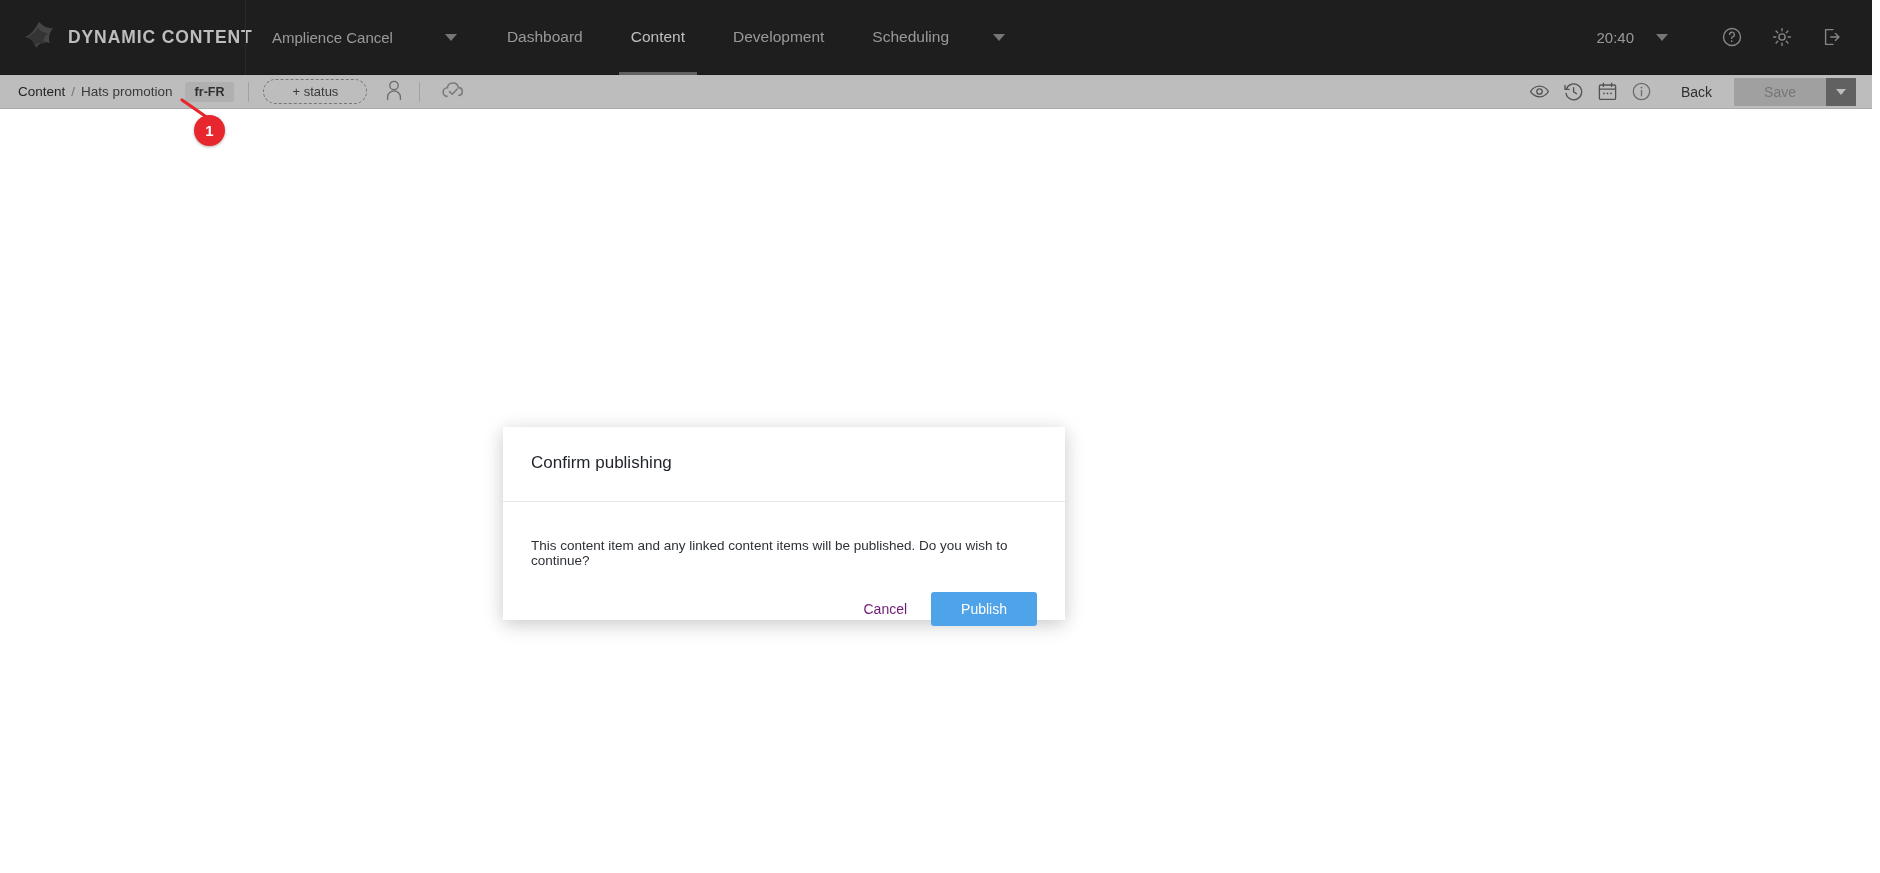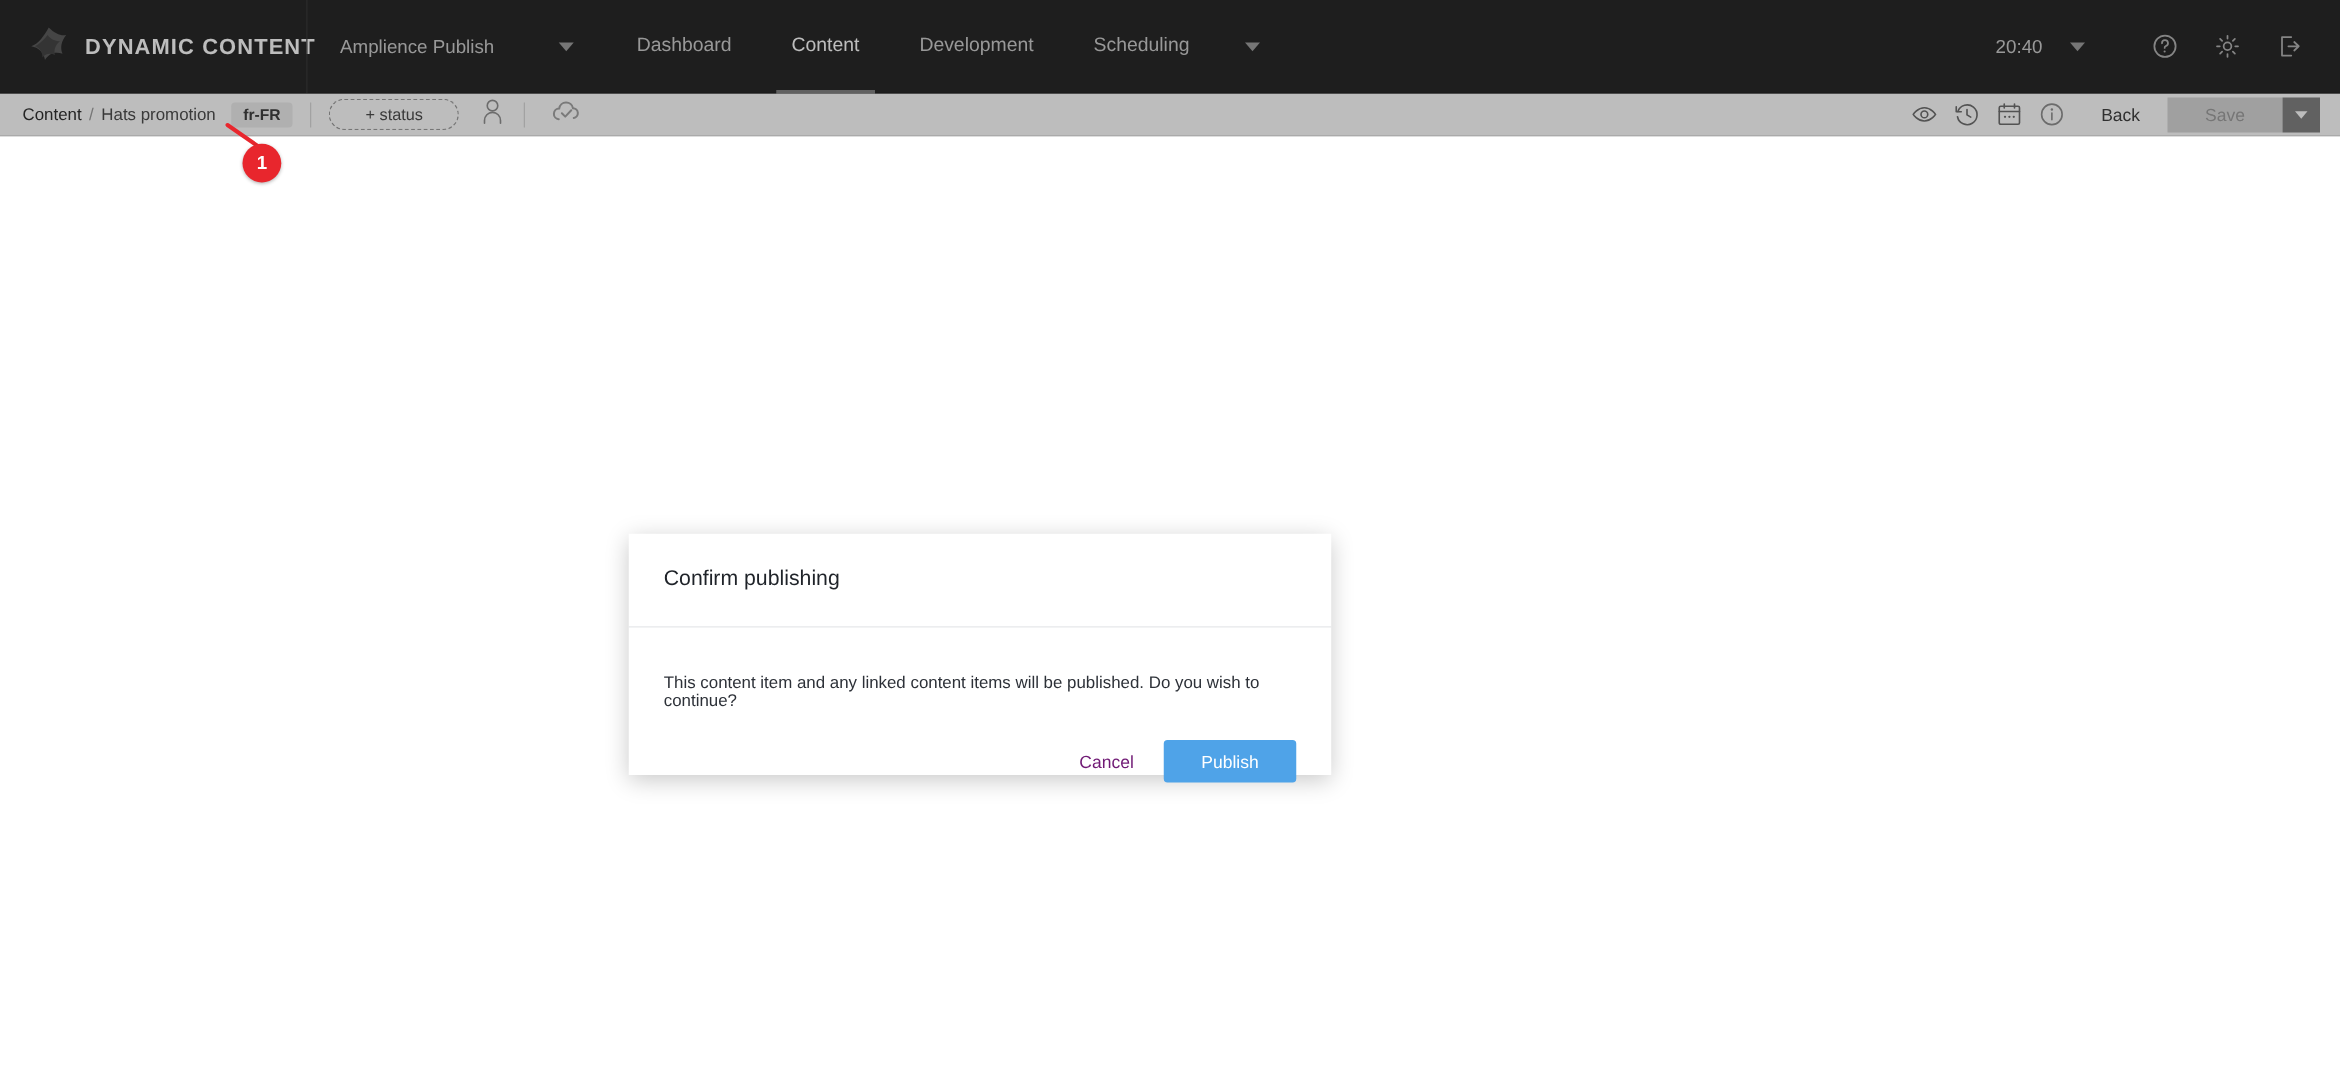--- a/index.html
+++ b/index.html
@@ -148,21 +148,21 @@
           <svg viewBox="0 0 34 34">
             <path d="M17 2 C22 7, 27 9, 31 8 C27 13, 26 18, 28 23 C22 21, 17 23, 14 28 C13 22, 9 18, 3 17 C9 15, 13 9, 17 2 Z" fill="#e0318c"></path>
             <path d="M16 8 C19 12, 23 13, 26 13 C22 16, 21 20, 22 24 C18 22, 14 23, 12 26 C12 21, 9 18, 6 17 C10 15, 14 11, 16 8 Z" fill="#a8247e"></path>
           </svg>
         </span>
         <span class="brand-text">DYNAMIC CONTENT</span>
       </div>
       <div class="nav-divider"></div>
       <div class="nav-items">
         <div class="nav-hub">
-          <span class="hub-label">Amplience Publish</span>
+          <span class="hub-label">Amplience Cancel</span>
           <span class="caret-down"></span>
         </div>
         <div class="nav-tab">
           <span>Dashboard</span>
         </div>
         <div class="nav-tab active">
           <span>Content</span>
         </div>
         <div class="nav-tab">
           <span>Development</span>

